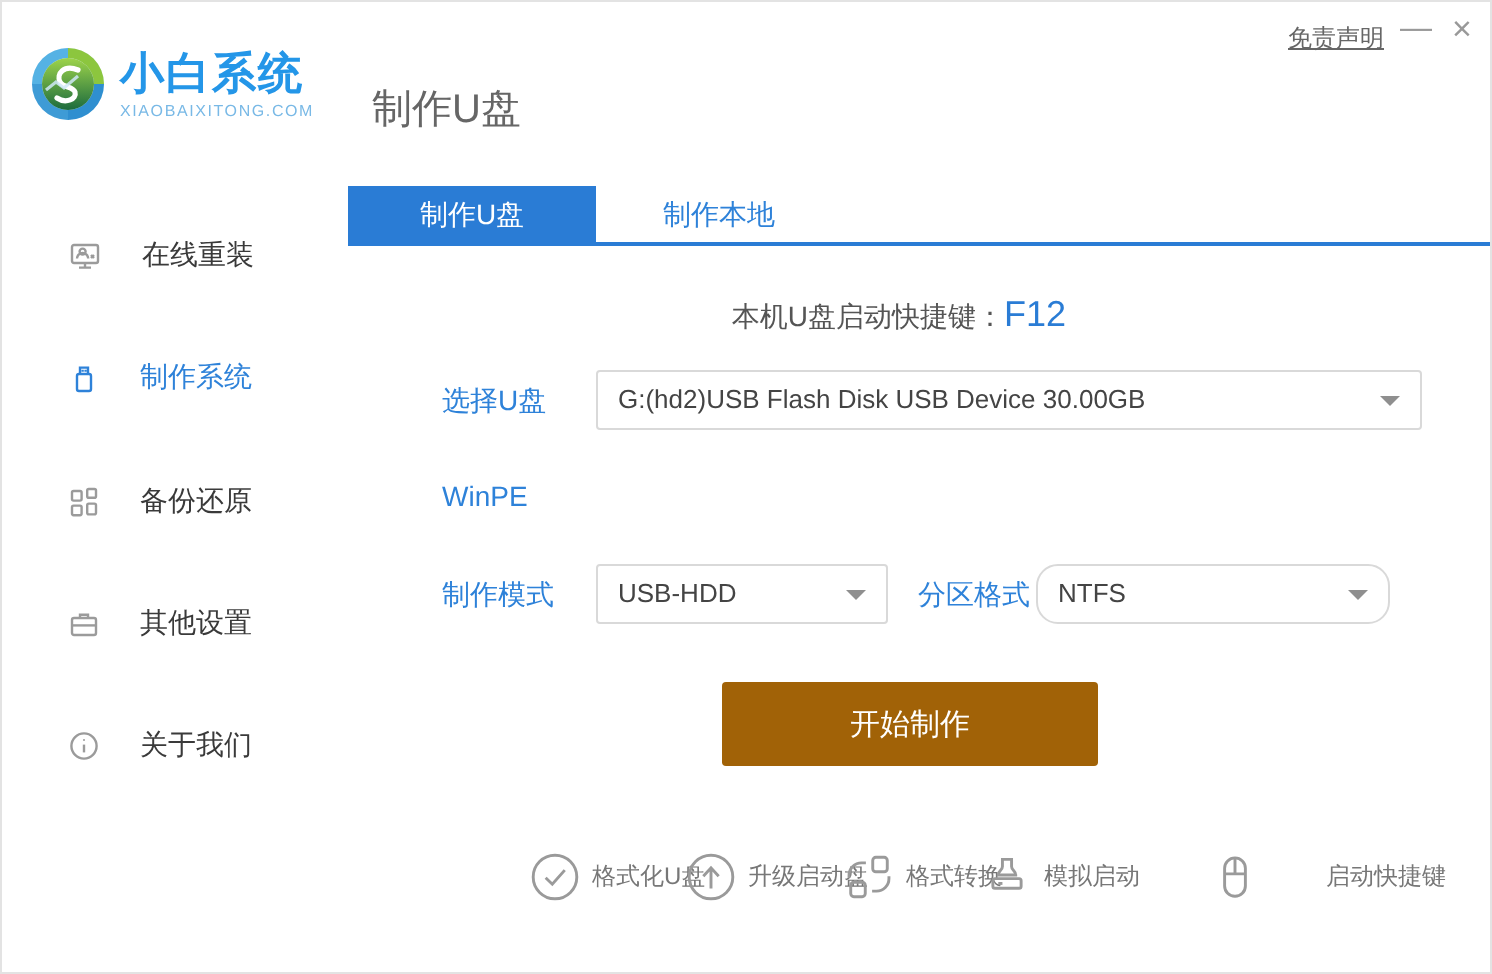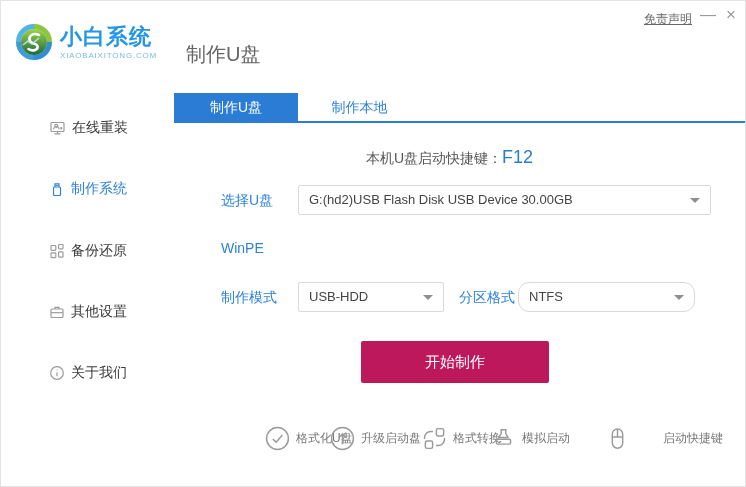--- a/index.html
+++ b/index.html
@@ -22,21 +22,21 @@
   .brand-name { font-size: 22px; font-weight: bold; color: #2496e8; letter-spacing: 1px; line-height: 24px; }
   .brand-domain { font-size: 8px; color: #79b9e6; letter-spacing: 0.8px; margin-top: 2px; }
   .page-title { position: absolute; left: 185px; top: 40px; font-size: 20px; color: #666; }
 
   .disclaimer { position: absolute; right: 53px; top: 10px; font-size: 12px; color: #666; text-decoration: underline; cursor: pointer; }
   .win-btn { position: absolute; top: 4px; font-size: 16px; color: #999; cursor: pointer; line-height: 20px; }
   .min-btn { left: 699px; }
   .close-btn { left: 725px; font-size: 17px; }
 
   
-  .side-item { position: absolute; left: 48px; height: 30px; display: flex; align-items: center; gap: 6px; cursor: pointer; }
+  .side-item { position: absolute; left: 33px; height: 30px; display: flex; align-items: center; gap: 20px; cursor: pointer; }
   .side-item .side-label { font-size: 14px; color: #3a3a3a; white-space: nowrap; }
   .side-item.active .side-label { color: #2e82d9; }
   .side-item svg { display: block; }
   .s1 { top: 112px; } .s2 { top: 173px; } .s3 { top: 235px; } .s4 { top: 296px; } .s5 { top: 357px; }
 
   
   .tab { position: absolute; top: 92px; height: 30px; display: flex; align-items: center; justify-content: center; font-size: 14px; cursor: pointer; }
   .tab-active { left: 173px; width: 124px; background: #2a7cd5; color: #fff; }
   .tab-inactive { left: 297px; width: 123px; color: #2e82d9; background: #fff; }
   .tab-underline { position: absolute; left: 173px; top: 120px; width: 572px; height: 2px; background: #2a7cd5; }
@@ -66,29 +66,29 @@
   .lbl-r2 { left: 220px; top: 232px; }
   .dd-r2  { left: 297px; top: 232px; width: 380px; }
   .lbl-r3a { left: 220px; top: 281px; }
   .dd-r3a { left: 297px; top: 281px; width: 146px; }
   .lbl-r3b { left: 458px; top: 281px; }
   .dd-r3b { left: 517px; top: 281px; width: 177px; border-radius: 11px; }
 
   
   .start-btn {
     position: absolute; left: 360px; top: 340px; width: 188px; height: 42px;
-    background: #be185d; color: #fff; font-size: 15px; border: none; border-radius: 2px;
+    background: #a16207; color: #fff; font-size: 15px; border: none; border-radius: 2px;
     display: flex; align-items: center; justify-content: center; cursor: pointer;
     font-family: Liberation Sans, sans-serif;
   }
 
   
   .tool { position: absolute; top: 424px; width: 74px; display: flex; flex-direction: row; align-items: center; gap: 5px; cursor: pointer; }
   .tool-label { font-size: 12px; color: #777; white-space: nowrap; }
-  .t1 { left: 263px; } .t2 { left: 328px; } .t3 { left: 420px; text-align: center; } .t4 { left: 495px; justify-content: flex-end; } .t5 { left: 603px; gap: 32px; }
+  .t1 { left: 263px; } .t2 { left: 341px; } .t3 { left: 420px; text-align: center; } .t4 { left: 495px; justify-content: flex-end; } .t5 { left: 603px; gap: 32px; }
   .tool svg { display: block; }
 </style>
 </head>
 <body>
 
 <div class="window">
 
   <div class="logo">
     <svg class="logo-icon" viewBox="0 0 40 40">
       <defs>

